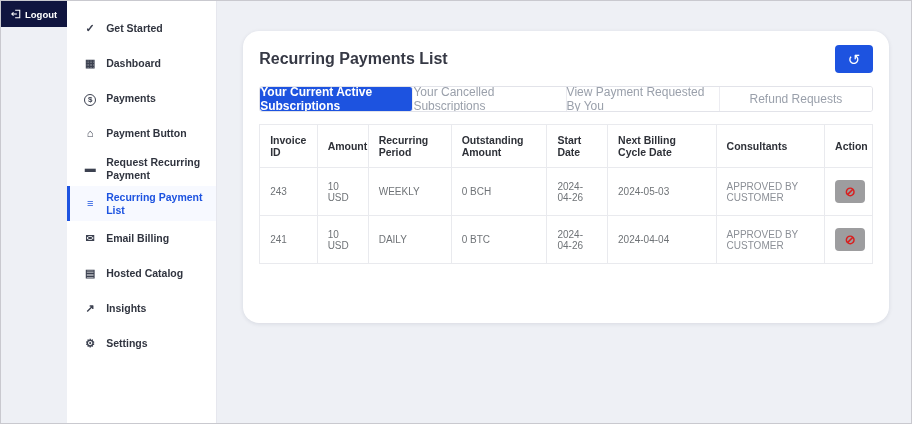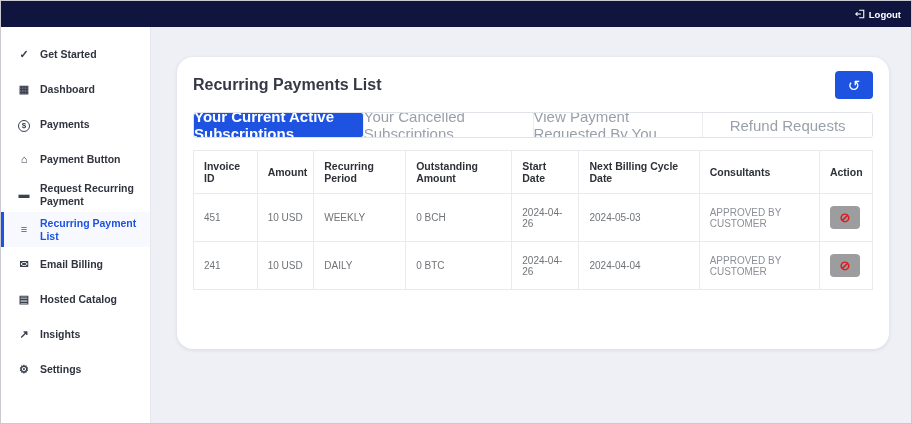--- a/index.html
+++ b/index.html
@@ -1,17 +1,17 @@
 <!DOCTYPE html>
 <html><head>
 <meta charset="utf-8">
 <style>
   * { margin:0; padding:0; box-sizing:border-box; }
   body { font-family:"Liberation Sans", sans-serif; background:#ffffff; }
-  .screen { width:912px; height:424px; border:1px solid #c9c9cf; display:flex; flex-direction:column; overflow:hidden; background:#eef0f5; }
+  .screen { width:912px; height:424px; border:1px solid #c9c9cf; display:flex; overflow:hidden; background:#eef0f5; }
 
   
   .topbar { height:26px; background:#10153f; display:flex; align-items:center; justify-content:flex-end; padding:0 10px; flex:0 0 auto; }
   .logout { display:flex; align-items:center; gap:4px; color:#ffffff; font-size:9.5px; font-weight:bold; cursor:pointer; }
   .logout svg { display:block; }
 
   
   .body-row { flex:1; display:flex; min-height:0; }
 
   
@@ -25,21 +25,21 @@
   
   .main { flex:1; display:flex; flex-direction:column; min-width:0; }
   .content { flex:1; position:relative; }
   .card { position:absolute; left:26px; right:22px; top:30px; height:292px; background:#ffffff; border-radius:16px; box-shadow:0 1px 4px rgba(20,30,60,.10); padding:14px 16px; }
   .card-head { display:flex; align-items:center; justify-content:space-between; }
   .card-title { font-size:16px; font-weight:bold; color:#363945; }
   .history-btn { width:38px; height:28px; background:#1d53e0; border:none; border-radius:4px; color:#ffffff; font-size:15px; line-height:1; cursor:pointer; }
 
   
   .tabs { margin-top:13px; display:flex; background:#ffffff; border:1px solid #e2e3e9; border-radius:3px; overflow:hidden; }
-  .tab { flex:1; height:24px; display:flex; align-items:center; justify-content:center; font-size:15px; color:#9aa0ab; cursor:pointer; border-right:1px solid #ececf1; background:#ffffff; }
+  .tab { flex:1; height:24px; display:flex; align-items:center; justify-content:center; font-size:12px; color:#9aa0ab; cursor:pointer; border-right:1px solid #ececf1; background:#ffffff; }
   .tab:last-child { border-right:none; }
   .tab.active { background:#1d53e0; color:#ffffff; font-weight:bold; border-radius:3px; }
 
   
   table { width:100%; margin-top:12px; border-collapse:collapse; table-layout:fixed; }
   th, td { border:1px solid #e9eaee; text-align:left; vertical-align:middle; }
   th { font-size:10.5px; font-weight:bold; color:#2e3138; padding:9px 10px; }
   td { font-size:10px; color:#6f7377; padding:12px 10px; }
   td.desc { color:#8b8f96; }
   .col-invoice{width:9%;} .col-amount{width:8%;} .col-period{width:13%;} .col-outstanding{width:15%;} .col-start{width:9.5%;} .col-next{width:17%;} .col-desc{width:17%;} .col-action{width:7.5%;}
@@ -137,21 +137,21 @@
                 <th class="col-period">Recurring Period</th>
                 <th class="col-outstanding">Outstanding Amount</th>
                 <th class="col-start">Start Date</th>
                 <th class="col-next">Next Billing Cycle Date</th>
                 <th class="col-desc">Consultants</th>
                 <th class="col-action">Action</th>
               </tr>
             </thead>
             <tbody>
               <tr>
-                <td>451</td>
+                <td>243</td>
                 <td>10 USD</td>
                 <td>WEEKLY</td>
                 <td>0 BCH</td>
                 <td>2024-04-26</td>
                 <td>2024-05-03</td>
                 <td class="desc">APPROVED BY CUSTOMER</td>
                 <td>
                   <button class="cancel-btn">
                     <span>⊘</span>
                   </button>

